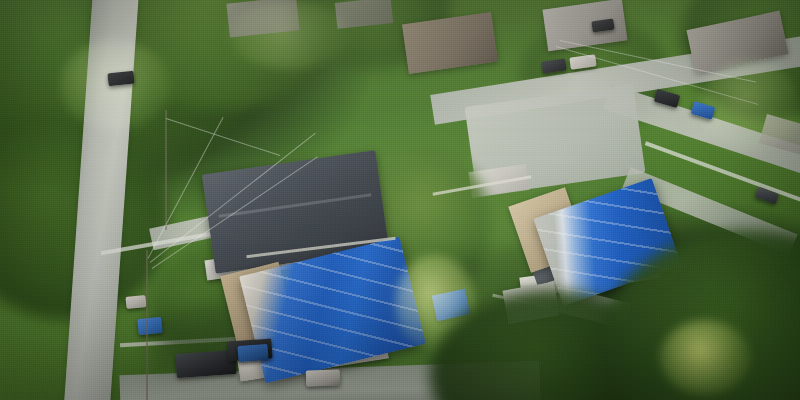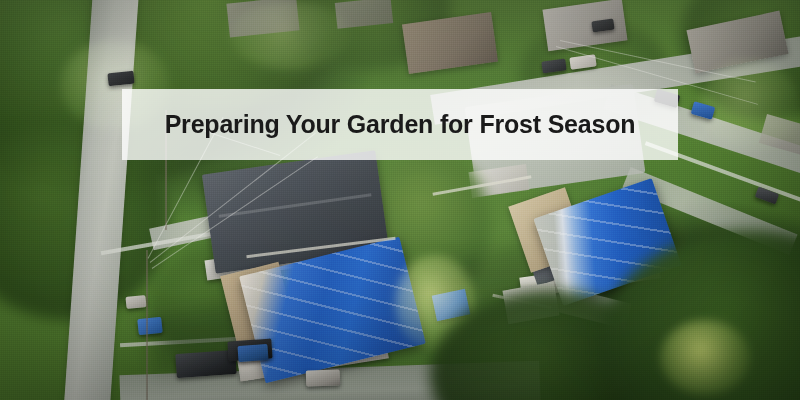--- a/index.html
+++ b/index.html
@@ -430,17 +430,14 @@
     <div class="wire" style="left:148px; top:258px; width:160px; transform:rotate(-62deg);"></div>
     <div class="wire" style="left:166px; top:118px; width:120px; transform:rotate(18deg);"></div>
     <div class="wire" style="left:560px; top:40px;  width:200px; transform:rotate(12deg);"></div>
     <div class="wire" style="left:556px; top:46px;  width:210px; transform:rotate(16deg);"></div>
 
     <div class="grade"></div>
     <div class="grain"></div>
     <div class="vignette"></div>
   </div>
 
-  <div class="title-banner">
-    <div class="title-text">Preparing Your Garden for Frost Season</div>
-  </div>
 
 </div>
 
 </body></html>

